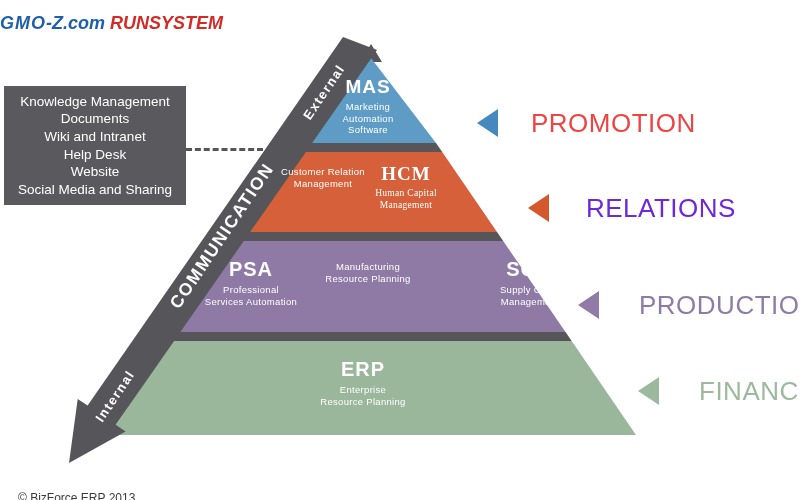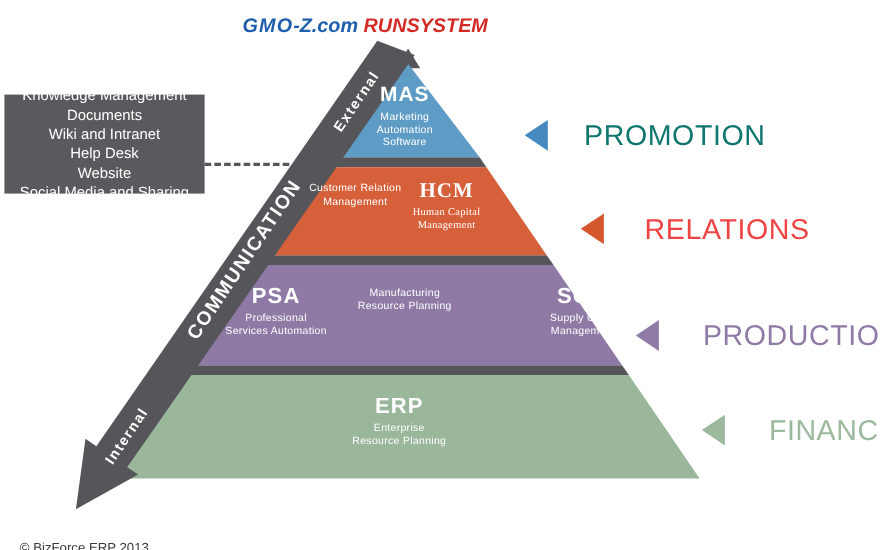--- a/index.html
+++ b/index.html
@@ -5,25 +5,25 @@
   html,body{margin:0;padding:0;}
   body{
     width:800px;height:500px;position:relative;overflow:hidden;
     background:#ffffff;font-family:"Liberation Sans",sans-serif;
     -webkit-font-smoothing:antialiased;
   }
   #stage{position:absolute;inset:0;width:800px;height:500px;}
   svg{position:absolute;left:0;top:0;}
   .abs{position:absolute;}
   
-  .logo{left:0;top:13px;width:664px;text-align:center;font-style:italic;font-weight:bold;font-size:18px;letter-spacing:0;}
+  .logo{left:0;top:13px;width:664px;text-align:left;font-style:italic;font-weight:bold;font-size:18px;letter-spacing:0;}
   .logo .gmo{letter-spacing:1px;}
   .logo .run{margin-left:5px;}
   
-  .info-box{left:4px;top:86px;width:182px;height:90px;color:#fff;
+  .info-box{left:4px;top:86px;width:182px;height:119px;color:#fff;
     display:flex;flex-direction:column;justify-content:center;text-align:center;
     font-size:13.5px;line-height:17.6px;}
   .dash-line{left:186px;top:148px;width:77px;height:0;border-top:3px dashed #56565A;}
   
   .band-text{color:#fff;font-weight:bold;transform:translate(-50%,-50%) rotate(-56deg);white-space:nowrap;}
   .band-small{font-size:13px;letter-spacing:1.5px;}
   .band-big{font-size:17.5px;letter-spacing:1.5px;}
   
   .module{transform:translateX(-50%);text-align:center;color:#fff;white-space:nowrap;}
   .module .acr{font-weight:bold;letter-spacing:1px;}
@@ -119,24 +119,24 @@
 
   <div class="abs module" style="left:363px;top:358px;">
     <div class="acr acr-lg">ERP</div>
     <div class="sub">
       <div>Enterprise</div>
       <div>Resource Planning</div>
     </div>
   </div>
 
   <div class="abs pointer" style="left: 477px; top: 109px; border-right-color: rgb(69, 137, 191);"></div>
-  <div class="abs cat-label" style="left: 531px; top: 108px; color: #0f766e;">PROMOTION</div>
+  <div class="abs cat-label" style="left: 531px; top: 108px; color: #ef4444;">PROMOTION</div>
 
   <div class="abs pointer" style="left: 528px; top: 194px; border-right-color: rgb(212, 87, 45);"></div>
-  <div class="abs cat-label" style="left: 586px; top: 193px; color: #ef4444;">RELATIONS</div>
+  <div class="abs cat-label" style="left: 586px; top: 193px; color: #6d28d9;">RELATIONS</div>
 
   <div class="abs pointer" style="left: 578px; top: 291px; border-right-color: rgb(143, 123, 165);"></div>
   <div class="abs cat-label" style="left: 639px; top: 290px; color: rgb(143, 123, 165);">PRODUCTION</div>
 
   <div class="abs pointer" style="left: 638px; top: 377px; border-right-color: rgb(156, 185, 157);"></div>
   <div class="abs cat-label" style="left: 699px; top: 376px; color: rgb(156, 185, 157);">FINANCE</div>
 
   <div class="abs footer">© BizForce ERP 2013</div>
 </div>
 

